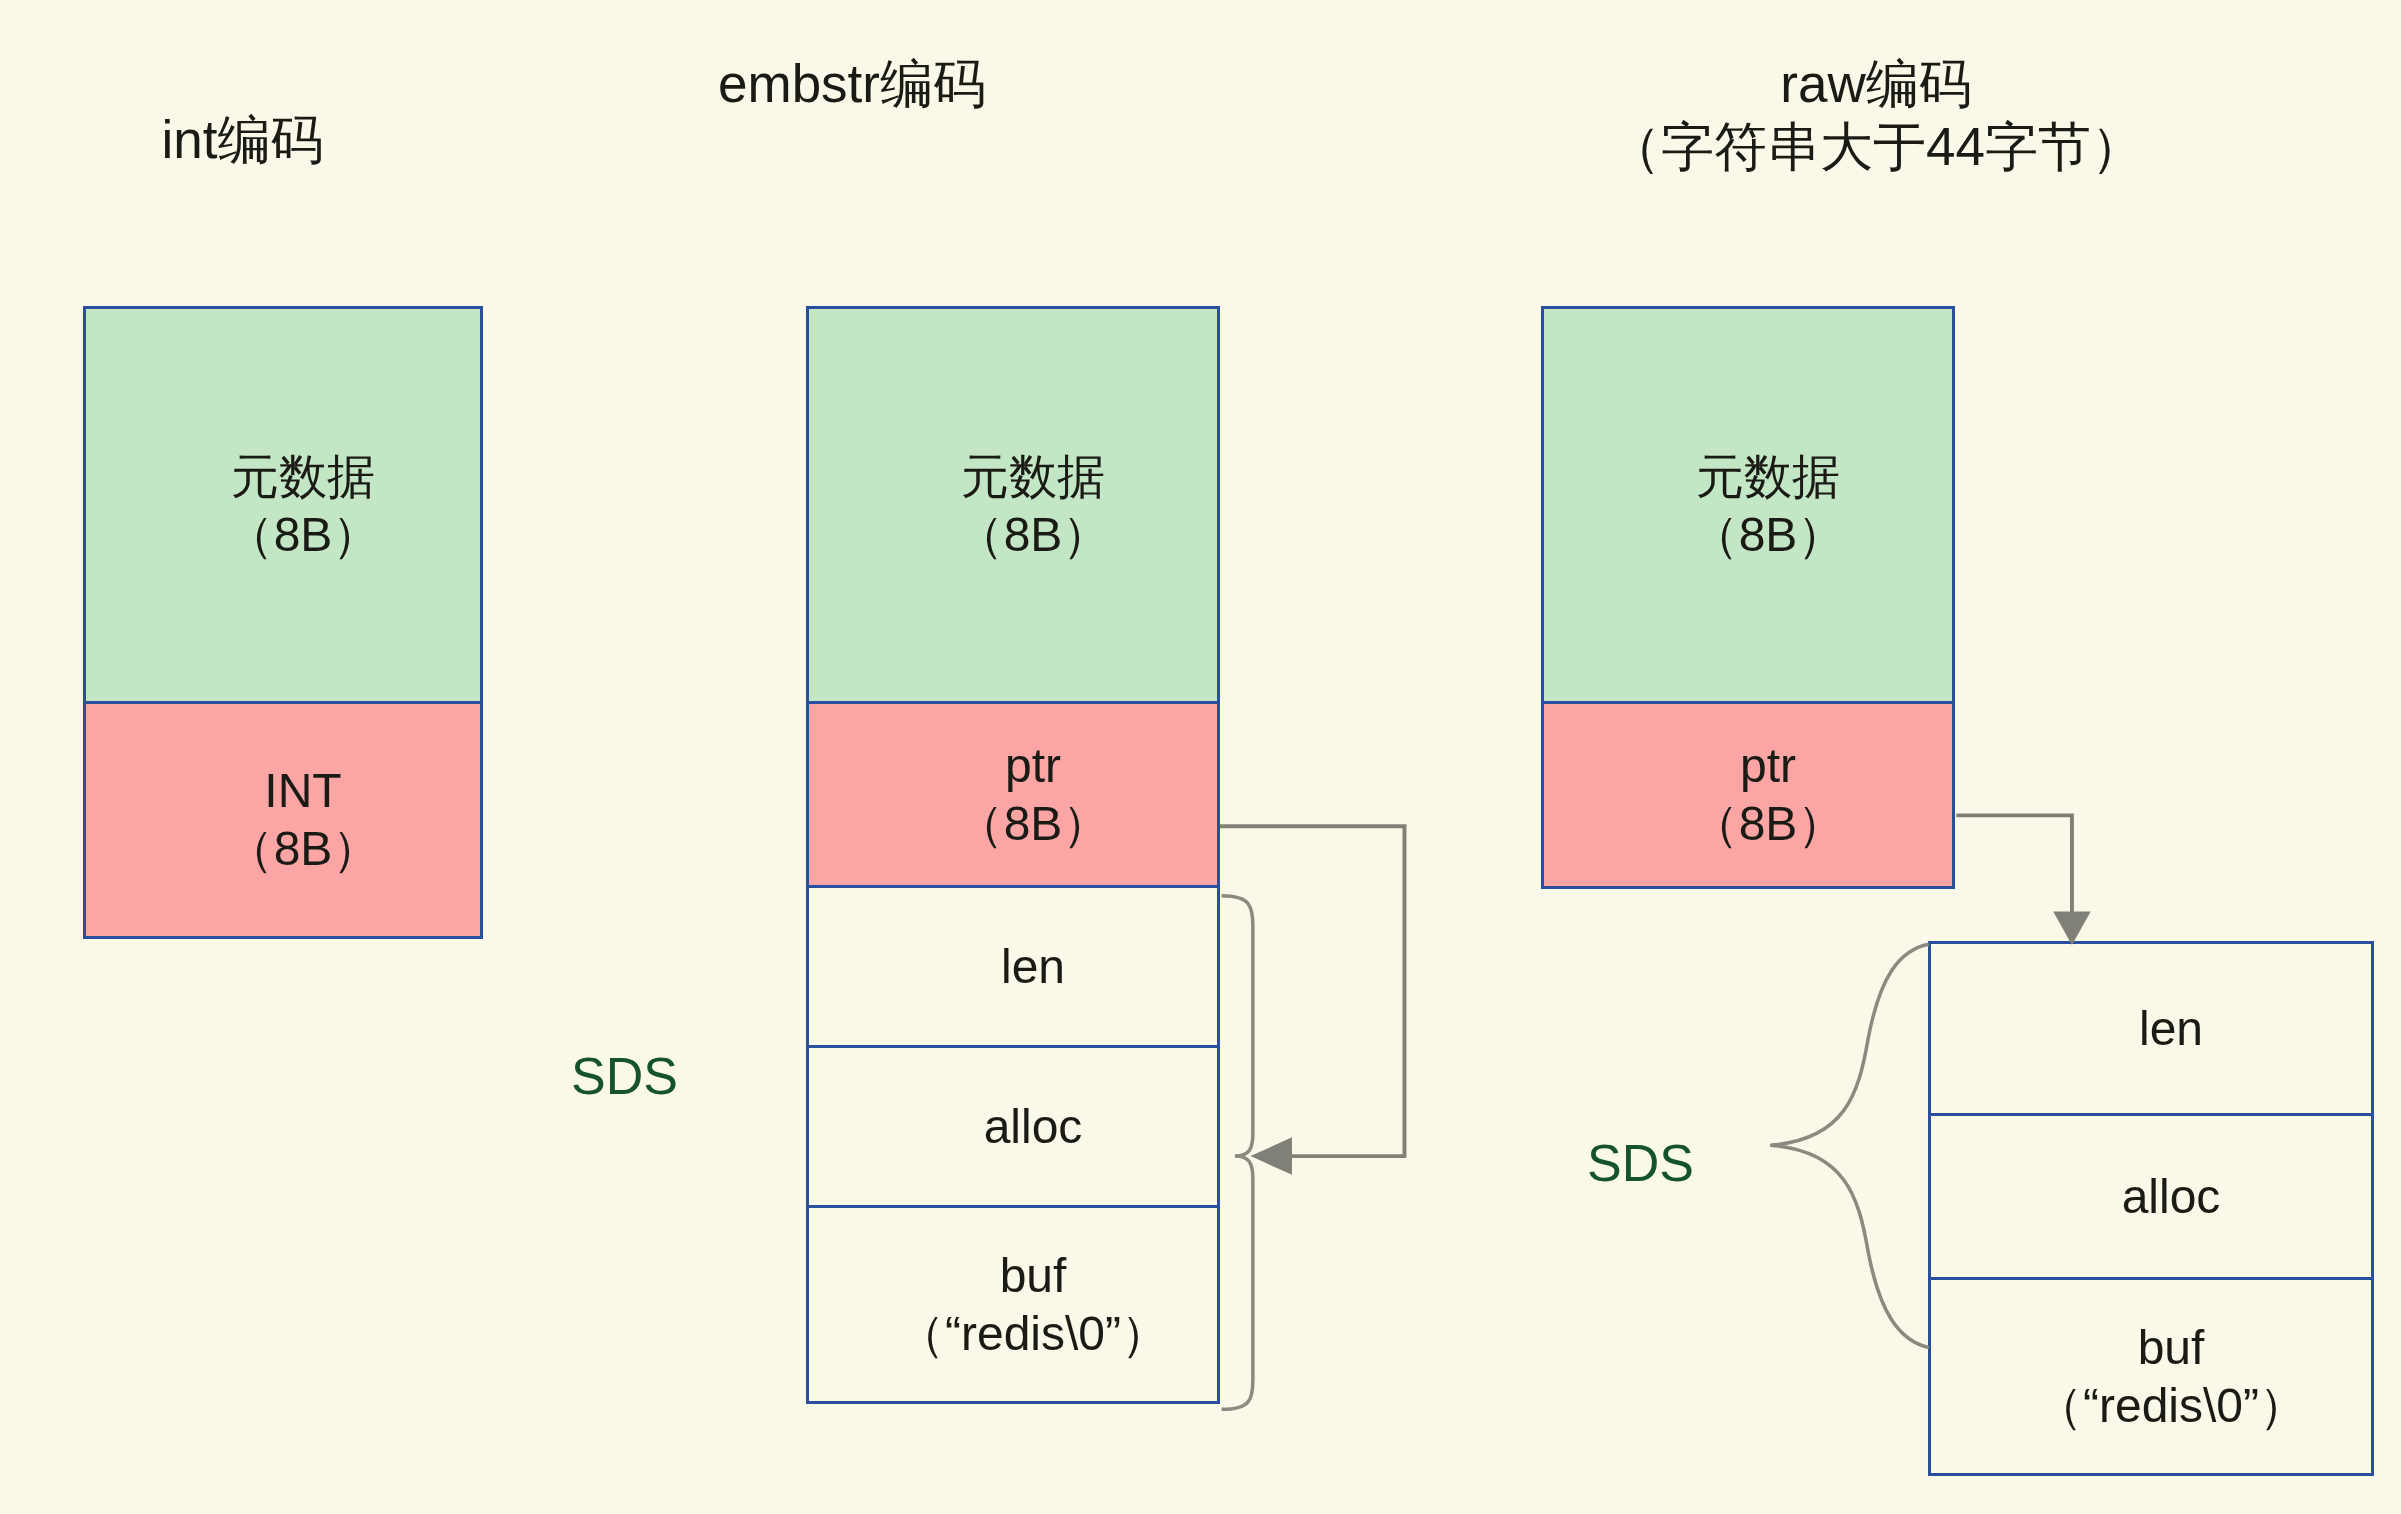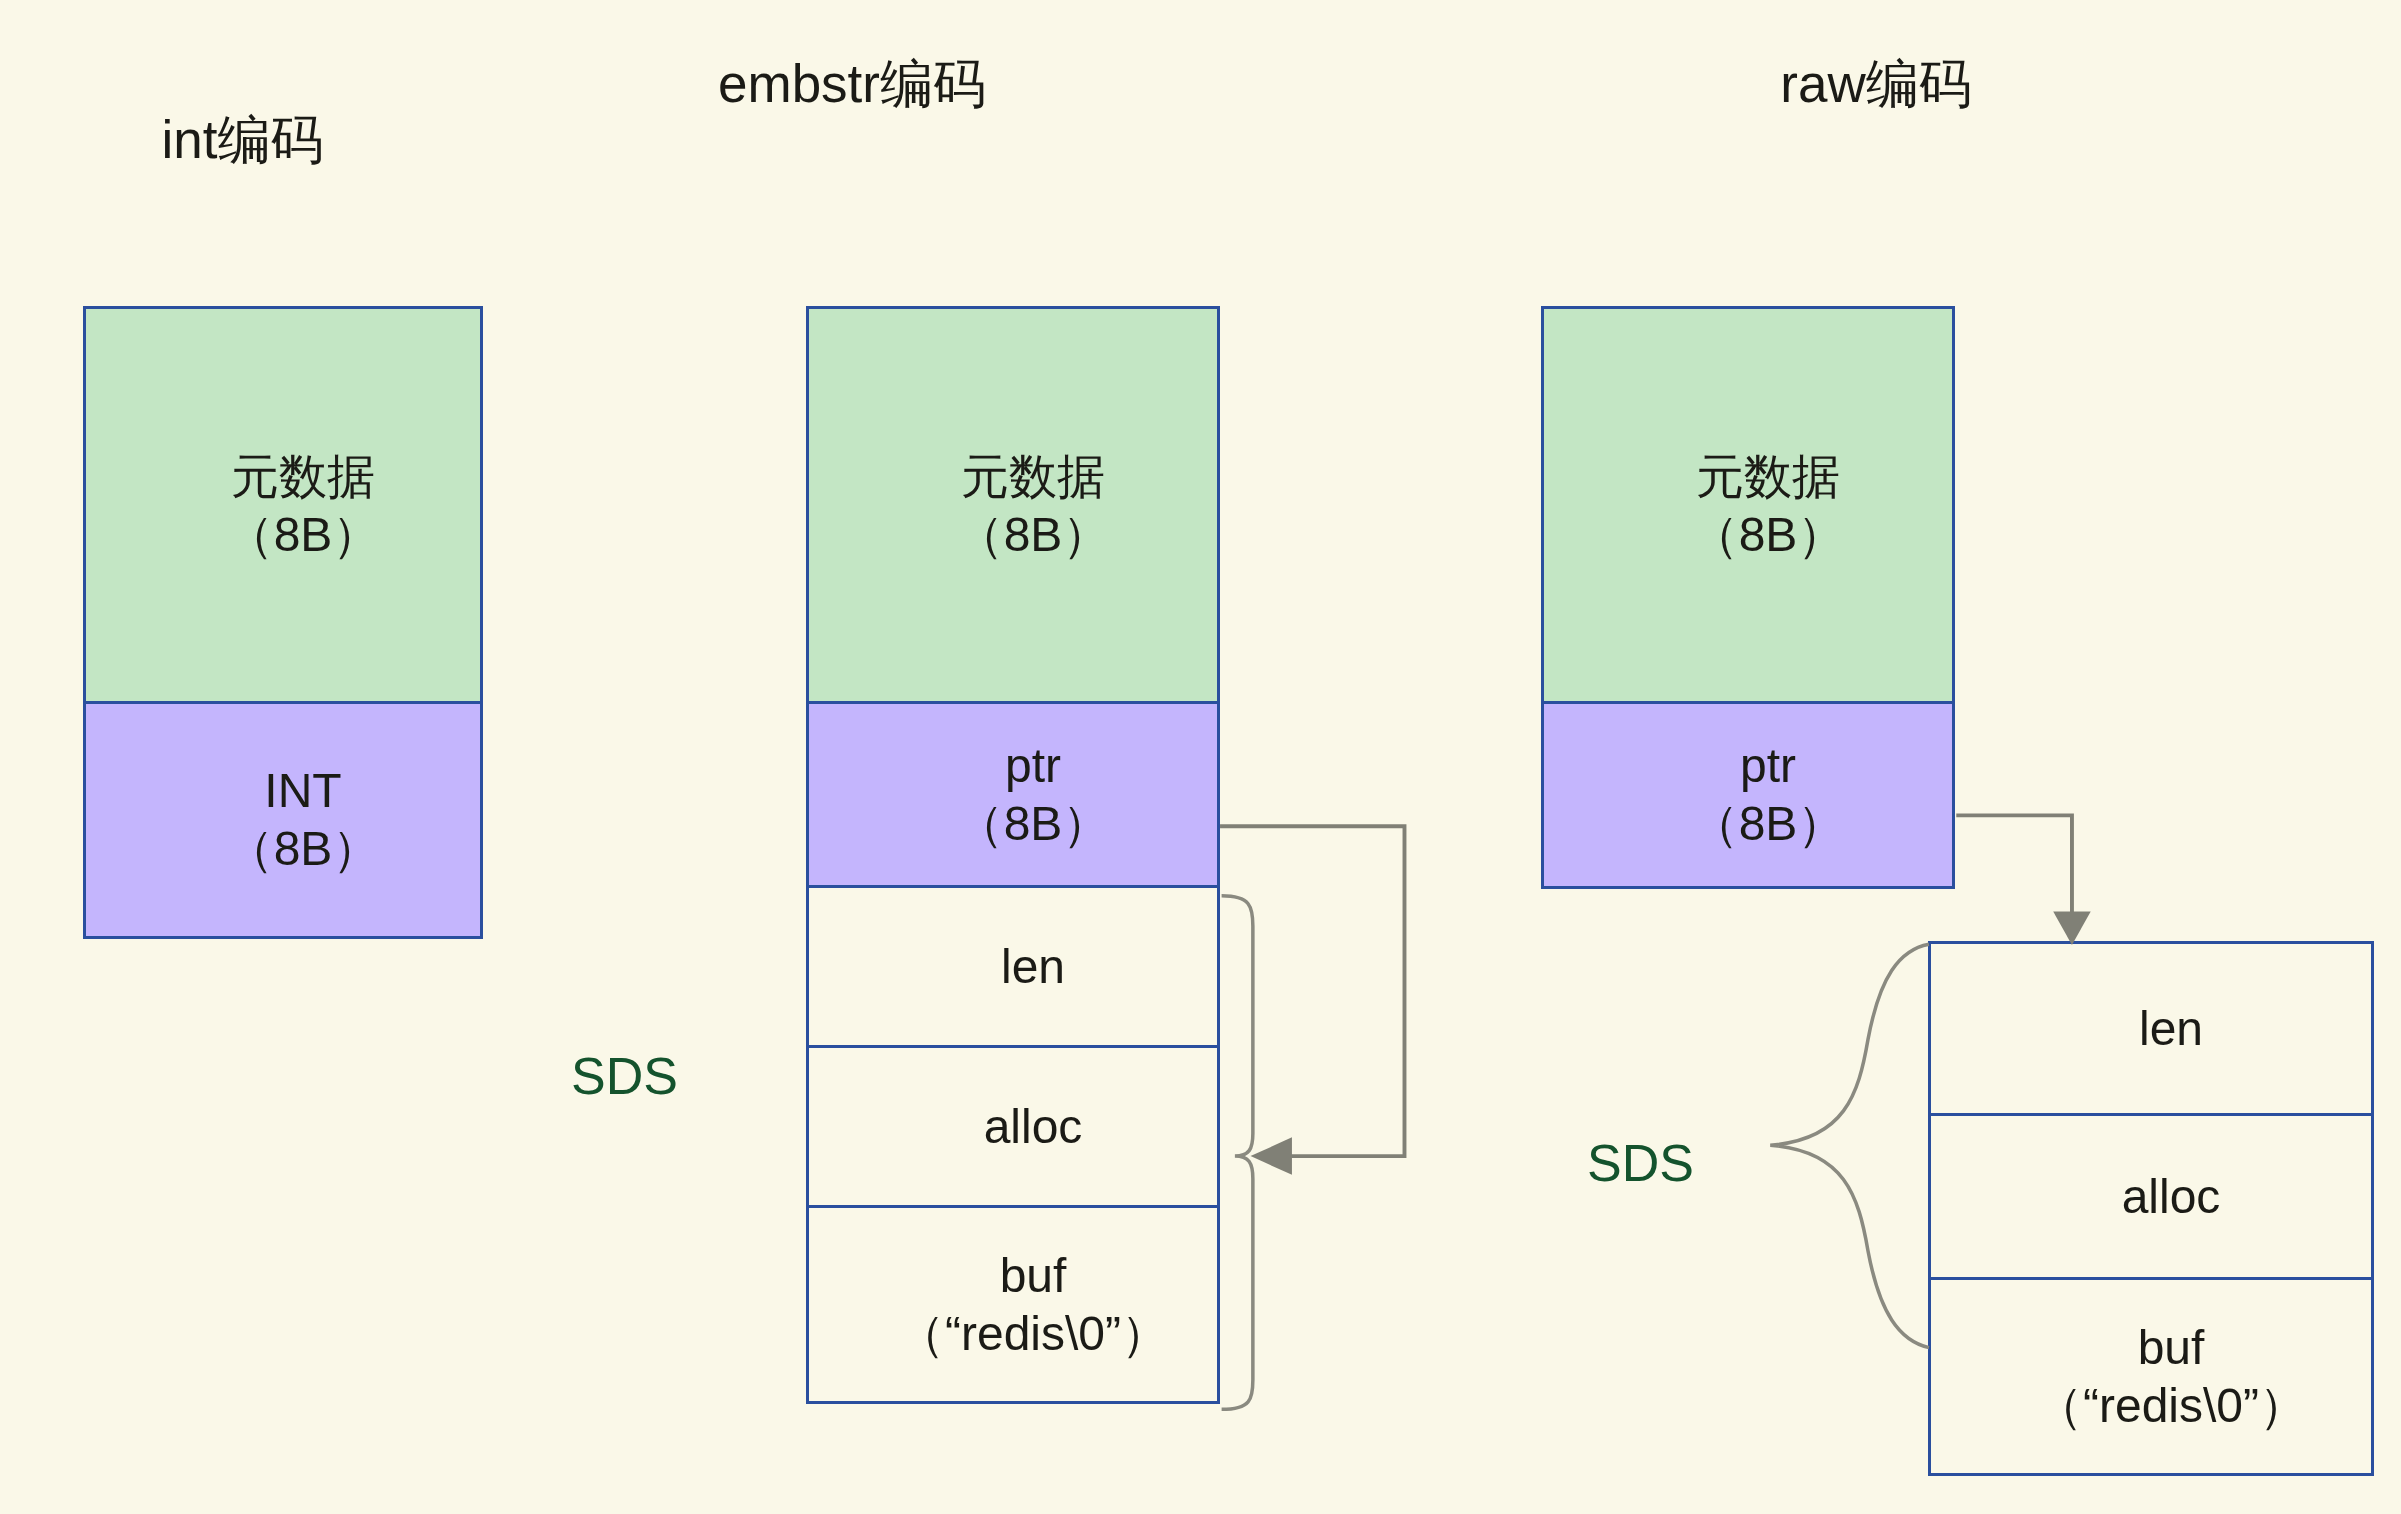--- a/index.html
+++ b/index.html
@@ -39,21 +39,21 @@
     flex-direction: column;
     align-items: center;
     justify-content: center;
     text-align: center;
     font-size: 48px;
     line-height: 1.2;
     color: #1b1b16;
     padding-left: 40px;
   }
   .cell-green { background: #c3e6c4; }
-  .cell-yellow { background: #c4b5fd; }
+  .cell-yellow { background: #fca5a5; }
   .cell-plain { background: #faf8e8; }
   .cell-label { display: block; }
   .cell-sub { display: block; }
 
   
   .sds-label {
     position: absolute;
     font-size: 52px;
     color: #14532d;
   }
@@ -87,20 +87,21 @@
   <div class="col-title" style="left:47px; top:109px; width:391px;">
     <span class="line1">int编码</span>
   </div>
 
   <div class="col-title" style="left:500px; top:53px; width:704px;">
     <span class="line1">embstr编码</span>
   </div>
 
   <div class="col-title" style="left:1485px; top:53px; width:782px;">
     <span class="line1">raw编码</span>
+    <span class="line2">（字符串大于44字节）</span>
   </div>
 
   <div class="box cell-green" style="left:83px; top:306px; width:400px; height:399px;">
     <span class="cell-label">元数据</span>
     <span class="cell-sub">（8B）</span>
   </div>
   <div class="box cell-yellow" style="left:83px; top:701px; width:400px; height:238px;">
     <span class="cell-label">INT</span>
     <span class="cell-sub">（8B）</span>
   </div>

